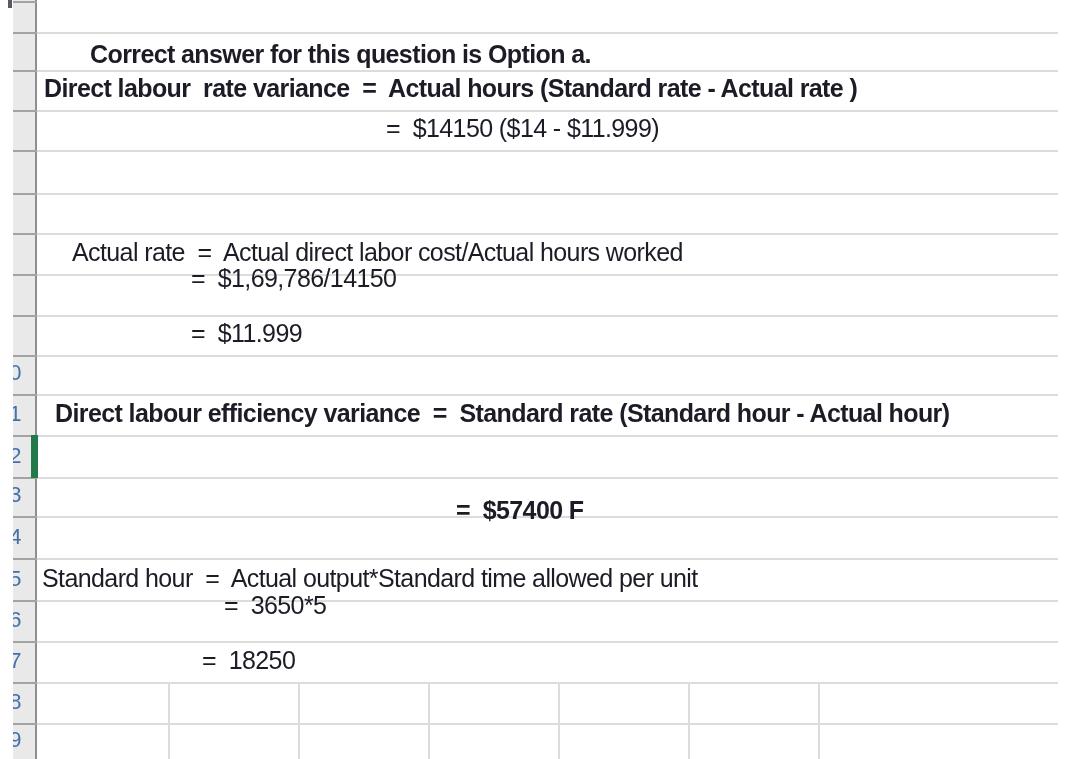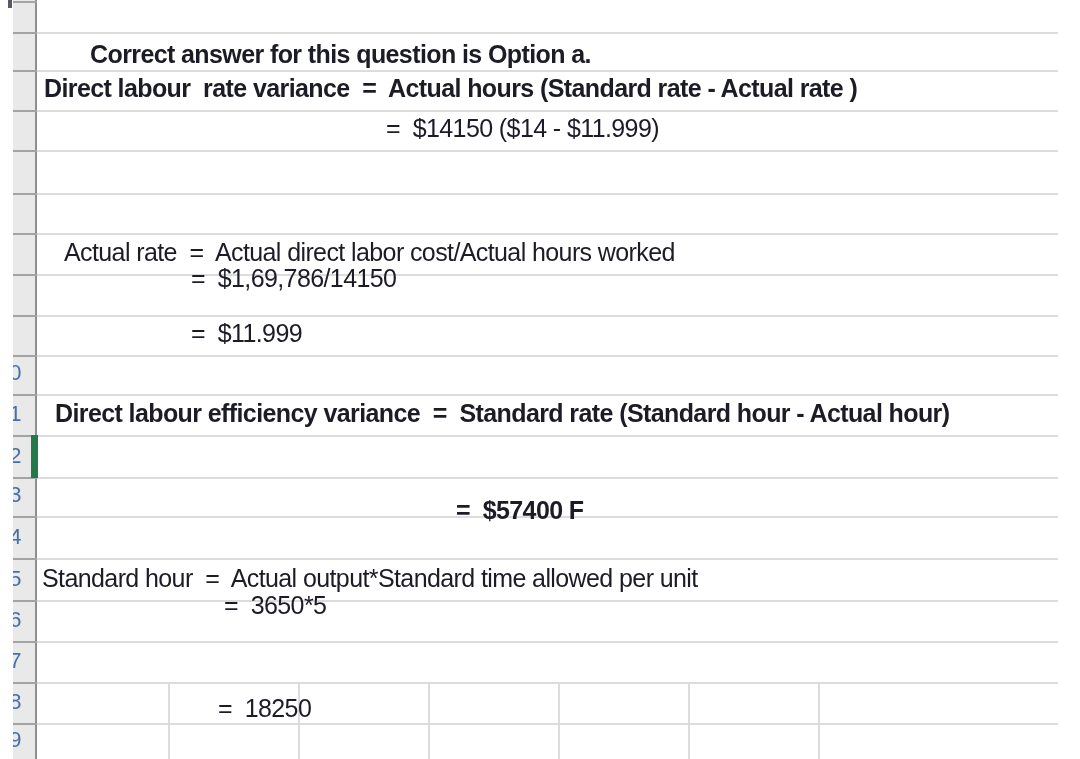--- a/index.html
+++ b/index.html
@@ -74,36 +74,36 @@
 
   <div class="selection-bar"></div>
 
   <div class="cell-line b" style="left:44px;top:40px;height:36px;margin-left:46px;">Correct answer for this question is Option a.</div>
 
   <div class="cell-line b" style="left:44px;top:68px;height:42px;">Direct labour  rate variance  =  Actual hours (Standard rate - Actual rate )</div>
 
   <div class="cell-line" style="left:386px;top:110px;height:40px;">=  $14150 ($14 - $11.999)</div>
 
 
-  <div class="cell-line" style="left:32px;top:233px;height:41px;padding-left:32px;">Actual rate  =  Actual direct labor cost/Actual hours worked</div>
+  <div class="cell-line" style="left:40px;top:233px;height:41px;padding-left:32px;">Actual rate  =  Actual direct labor cost/Actual hours worked</div>
 
   <div class="cell-line" style="left:191px;top:274px;height:26px;">=  $1,69,786/14150</div>
 
   <div class="cell-line" style="left:191px;top:315px;height:40px;">=  $11.999</div>
 
   <div class="cell-line b" style="left:55px;top:394px;height:41px;">Direct labour efficiency variance  =  Standard rate (Standard hour - Actual hour)</div>
 
 
   <div class="cell-line b" style="left:456px;top:477px;height:39px;margin-top:16px;">=  $57400 F</div>
 
   <div class="cell-line" style="left:42px;top:558px;height:42px;">Standard hour  =  Actual output*Standard time allowed per unit</div>
 
   <div class="cell-line" style="left:224px;top:600px;height:27px;">=  3650*5</div>
 
-  <div class="cell-line" style="left:218px;top:641px;height:41px;margin-top:48px;">=  18250</div>
+  <div class="cell-line" style="left:202px;top:641px;height:41px;">=  18250</div>
 
   <div class="crop-margin"></div>
   <div class="crop-artifact"></div>
 
 <div class="hline" style="top: 32px;"></div>
     <div class="hline" style="top: 70px;"></div>
     <div class="hline" style="top: 110px;"></div>
     <div class="hline" style="top: 150px;"></div>
     <div class="hline" style="top: 193px;"></div>
     <div class="hline" style="top: 233px;"></div>

